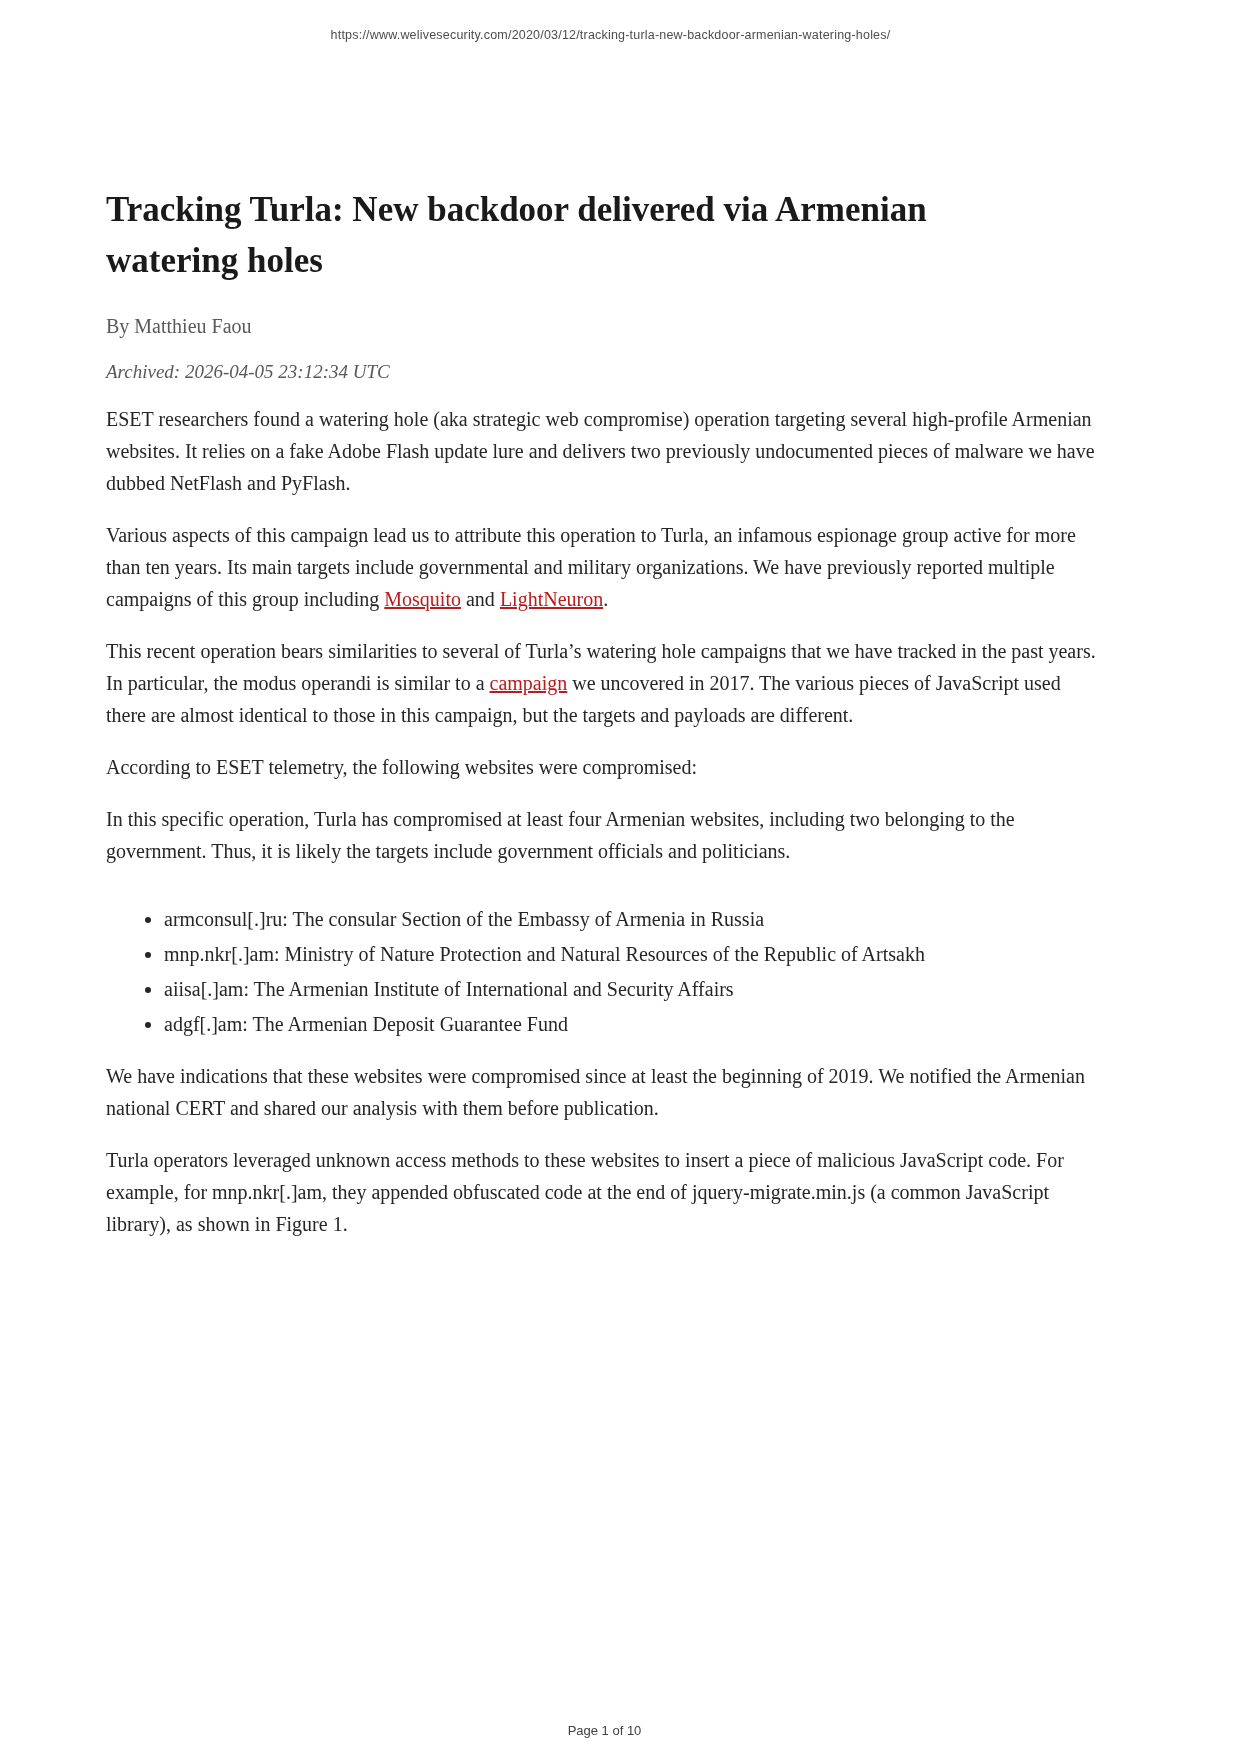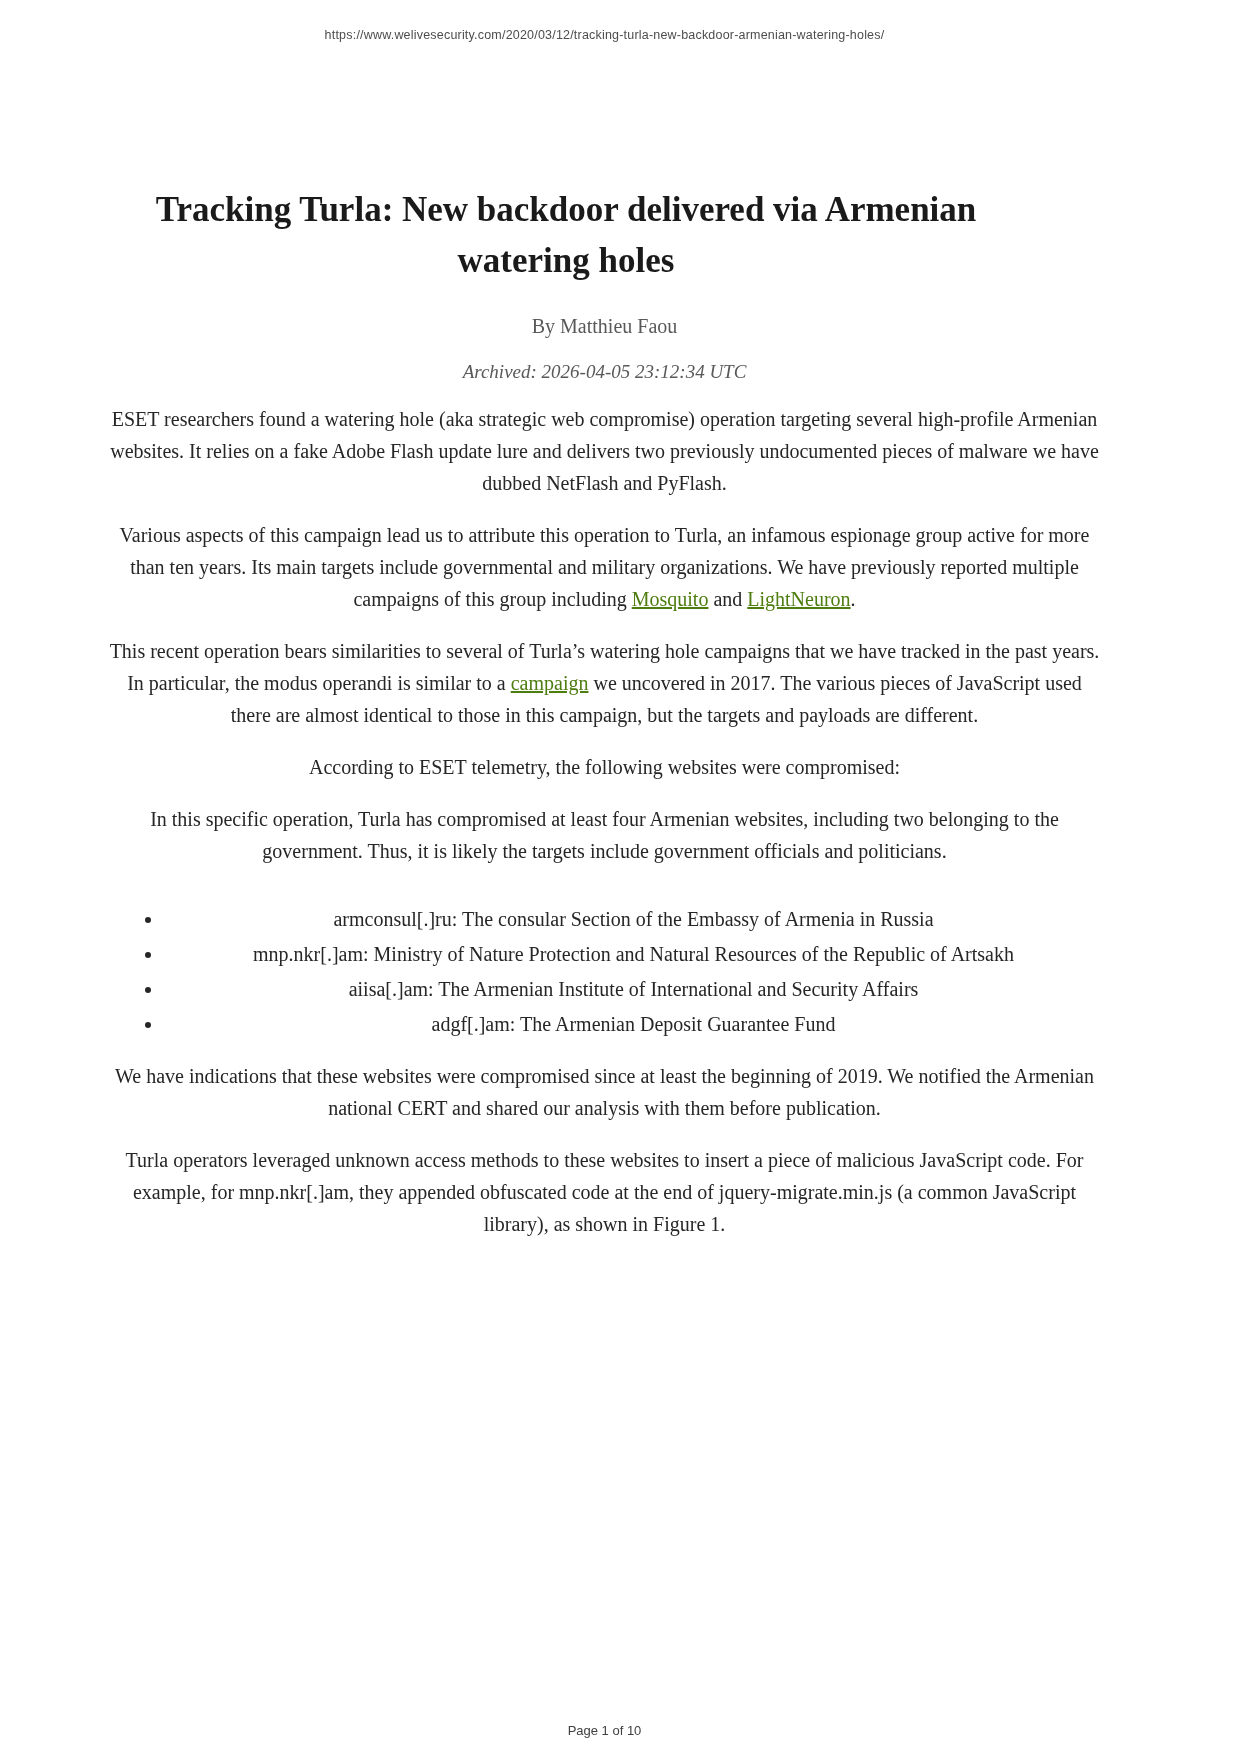--- a/index.html
+++ b/index.html
@@ -1,28 +1,28 @@
 <!DOCTYPE html>
 <html><head>
 <meta charset="utf-8">
 <style>
-  * { margin: 0; padding: 0; box-sizing: border-box; text-align: center; }
+  * { margin: 0; padding: 0; box-sizing: border-box; }
   html, body { background: #ffffff; }
   body {
     width: 1242px;
     height: 1756px;
     position: relative;
     font-family: "Liberation Serif", serif;
     color: #262626;
     overflow: hidden;
   }
   .url-header {
     position: absolute;
     top: 28px;
-    left: 106px;
+    left: 112px;
     width: 997px;
     text-align: center;
     font-family: "Liberation Sans", sans-serif;
     font-size: 12.5px;
     letter-spacing: 0.2px;
     color: #4d4d4d;
   }
   .content {
     position: absolute;
     top: 0;
@@ -48,21 +48,21 @@
     color: #595959;
     font-style: italic;
   }
   p.body {
     margin-top: 20px;
     font-size: 20px;
     line-height: 1.6;
     color: #262626;
   }
   a.doc-link {
-    color: #4d7c0f;
+    color: #b91c1c;
     text-decoration: underline;
     cursor: pointer;
   }
   h2.section-heading {
     margin-top: 38px;
     font-size: 26px;
     font-weight: bold;
     color: #1a1a1a;
   }
   ul.site-list {

